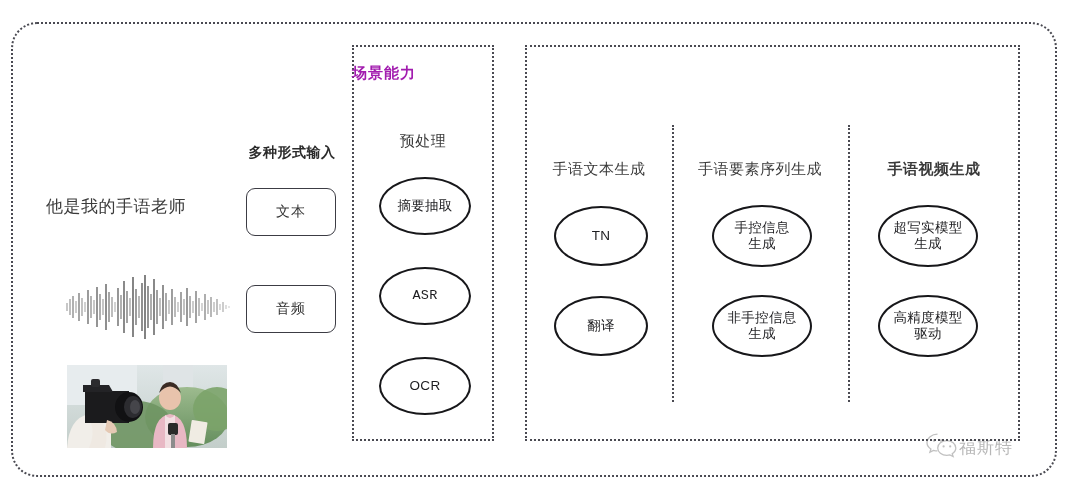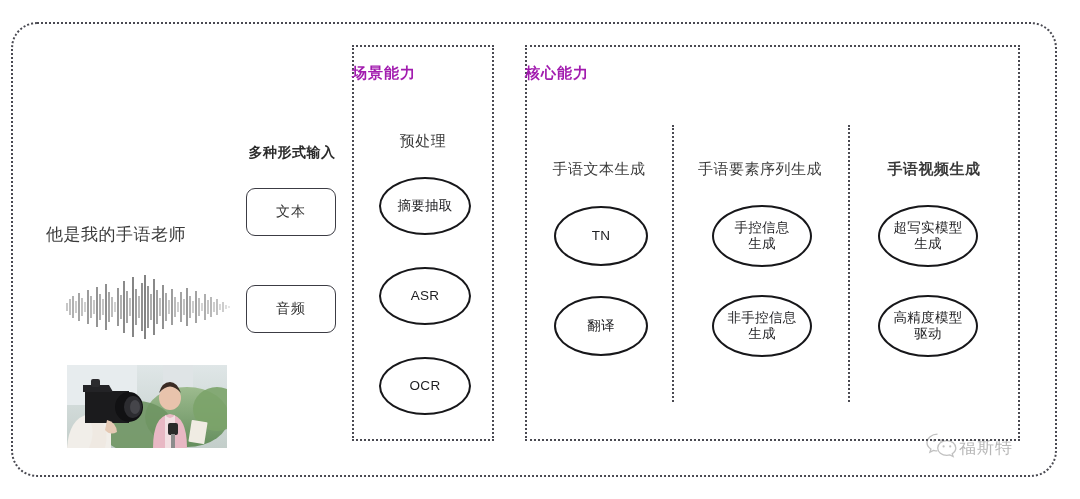--- a/index.html
+++ b/index.html
@@ -38,21 +38,20 @@
   .input-col{position:absolute;left:20px;top:40px;width:320px;height:400px;}
   .multi-input-label{
     position:absolute;left:208px;top:104px;width:128px;
     text-align:center;font-size:14px;font-weight:bold;color:#2b2b2b;
     letter-spacing:.5px;
   }
   .sample-text{
     position:absolute;left:26px;top:155px;width:180px;
     font-size:17px;color:#3b3b3b;text-align:left;letter-spacing:.5px;
     white-space:nowrap;
-    margin-top:28px;
   }
   .chip{
     position:absolute;width:88px;height:46px;
     border:1.6px solid #3c3c44;border-radius:9px;
     display:flex;align-items:center;justify-content:center;
     font-size:14px;color:#333;background:#fff;
     letter-spacing:1px;
   }
   .chip-text{left:226px;top:148px;}
   .chip-audio{left:226px;top:245px;}
@@ -79,21 +78,21 @@
   .ellipse{
     position:absolute;
     border:2.2px solid #17171a;border-radius:50%;
     display:flex;align-items:center;justify-content:center;
     text-align:center;line-height:1.18;
     font-size:13.5px;color:#1d1d20;background:#fff;
     letter-spacing:.3px;
   }
   .ell-sc{width:88px;height:54px;left:379px;}
   .ell-sc1{top:177px;}
-  .ell-sc2{top:267px;}
+  .ell-sc2{top:267px;font-family:Liberation Mono, monospace;}
   .ell-sc3{top:357px;}
 
   
   .panel-core{left:525px;top:45px;width:495px;height:396px;}
   .core-title{top:64px;}
 
   .vdiv{
     position:absolute;width:0;
     border-left:2px dotted #4a4a52;
   }
@@ -257,21 +256,20 @@
     <span>摘要抽取</span>
   </div>
   <div class="ellipse ell-sc ell-sc2">
     <span>ASR</span>
   </div>
   <div class="ellipse ell-sc ell-sc3">
     <span>OCR</span>
   </div>
 
   <div class="panel panel-core"></div>
-  <div class="panel-title core-title" style="left:525px;width:495px;">核心能力</div>
 
   <div class="vdiv vdiv1"></div>
   <div class="vdiv vdiv2"></div>
 
   <div class="sub-label core-sub1">手语文本生成</div>
   <div class="sub-label core-sub2">手语要素序列生成</div>
   <div class="sub-label core-sub3">手语视频生成</div>
 
   <div class="ellipse ell-core c1a">
     <span>TN</span>

